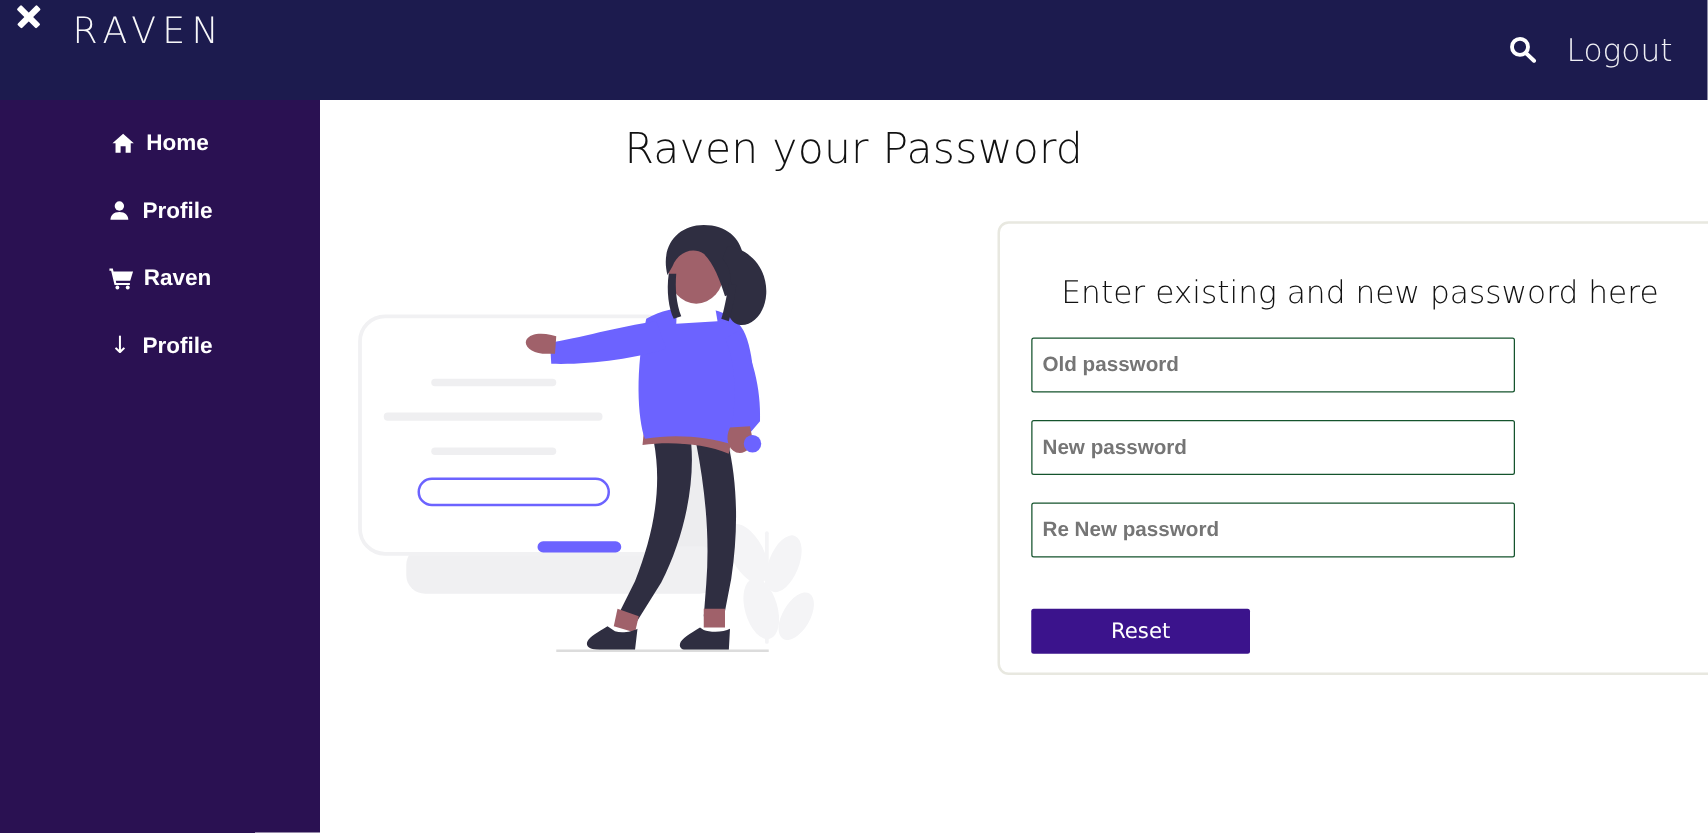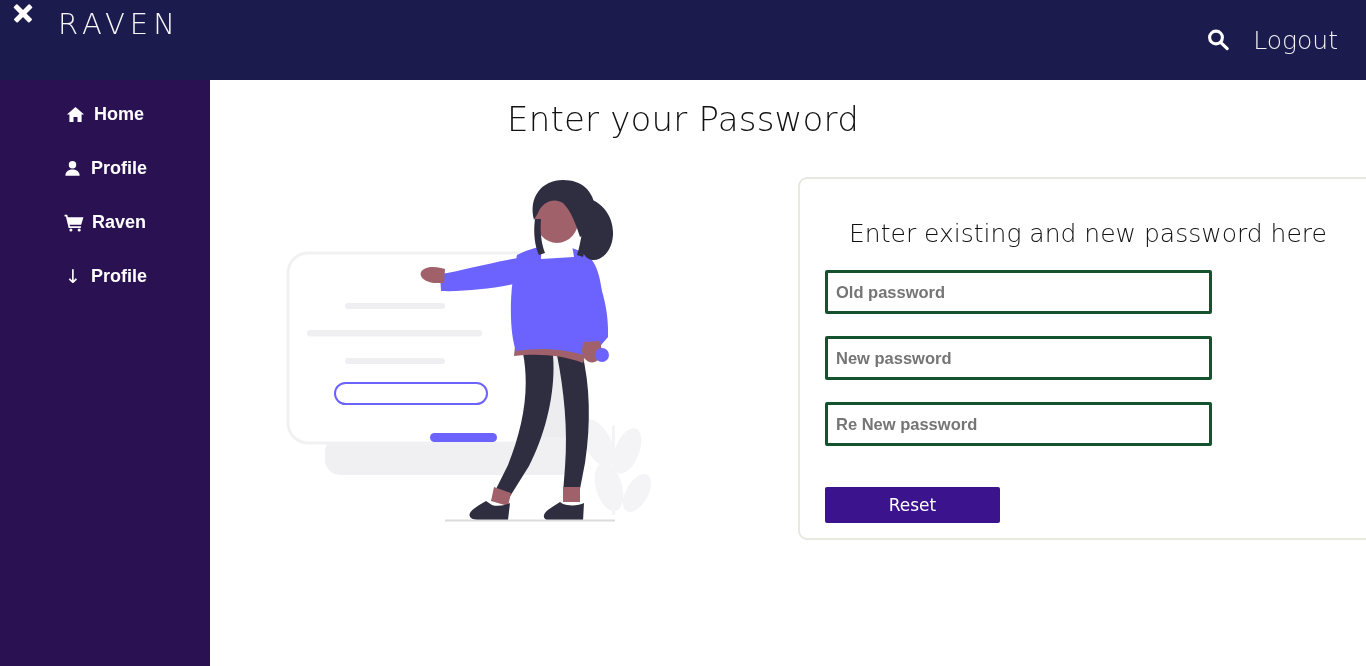--- a/index.html
+++ b/index.html
@@ -73,21 +73,21 @@
     font-size: 25px;
     text-decoration: none;
     cursor: pointer;
     line-height: 1;
   }
 
   
   .sidebar {
     position: absolute;
     top: 80px; left: 0;
-    width: 210px; height: 586px;
+    width: 256px; height: 586px;
     background: #2a1152;
     padding-top: 18px;
     z-index: 4;
   }
   .nav-item {
     display: flex;
     align-items: center;
     justify-content: center;
     height: 33px;
     margin-bottom: 21px;
@@ -160,21 +160,21 @@
     color: #111111;
     margin-top: 40px;
   }
   .field-wrap { padding: 0 25px; }
   .pw-input {
     display: block;
     width: 387px;
     height: 44px;
     margin-top: 22px;
     padding: 0 8px;
-    border: 3px solid #14532d;
+    border: 1px solid #14532d;
     border-radius: 2px;
     background: #ffffff;
     font-family: "Liberation Sans", sans-serif;
     font-size: 16.5px;
     font-weight: bold;
     color: #555555;
     outline: none;
   }
   .pw-input::placeholder {
     color: #757575;
@@ -251,21 +251,21 @@
 
   <a class="nav-item" href="#">
     <span class="nav-ico nav-arrow-glyph">↓</span>
     <span>Profile</span>
   </a>
 
 </nav>
 
 <main class="main">
 
-  <div class="page-title">Enter your Password</div>
+  <div class="page-title">Raven your Password</div>
 
   <div class="illustration">
     <svg viewBox="0 0 380 350" width="380" height="350" aria-hidden="true">
 
       <g fill="#f4f4f6">
         <ellipse cx="318" cy="268" rx="13" ry="26" transform="rotate(-28 318 268)"></ellipse>
         <ellipse cx="347" cy="276" rx="12" ry="24" transform="rotate(22 347 276)"></ellipse>
         <ellipse cx="329" cy="312" rx="13" ry="25" transform="rotate(-16 329 312)"></ellipse>
         <ellipse cx="357" cy="318" rx="11" ry="21" transform="rotate(30 357 318)"></ellipse>
         <rect x="332" y="250" width="3" height="90" rx="1.5"></rect>

